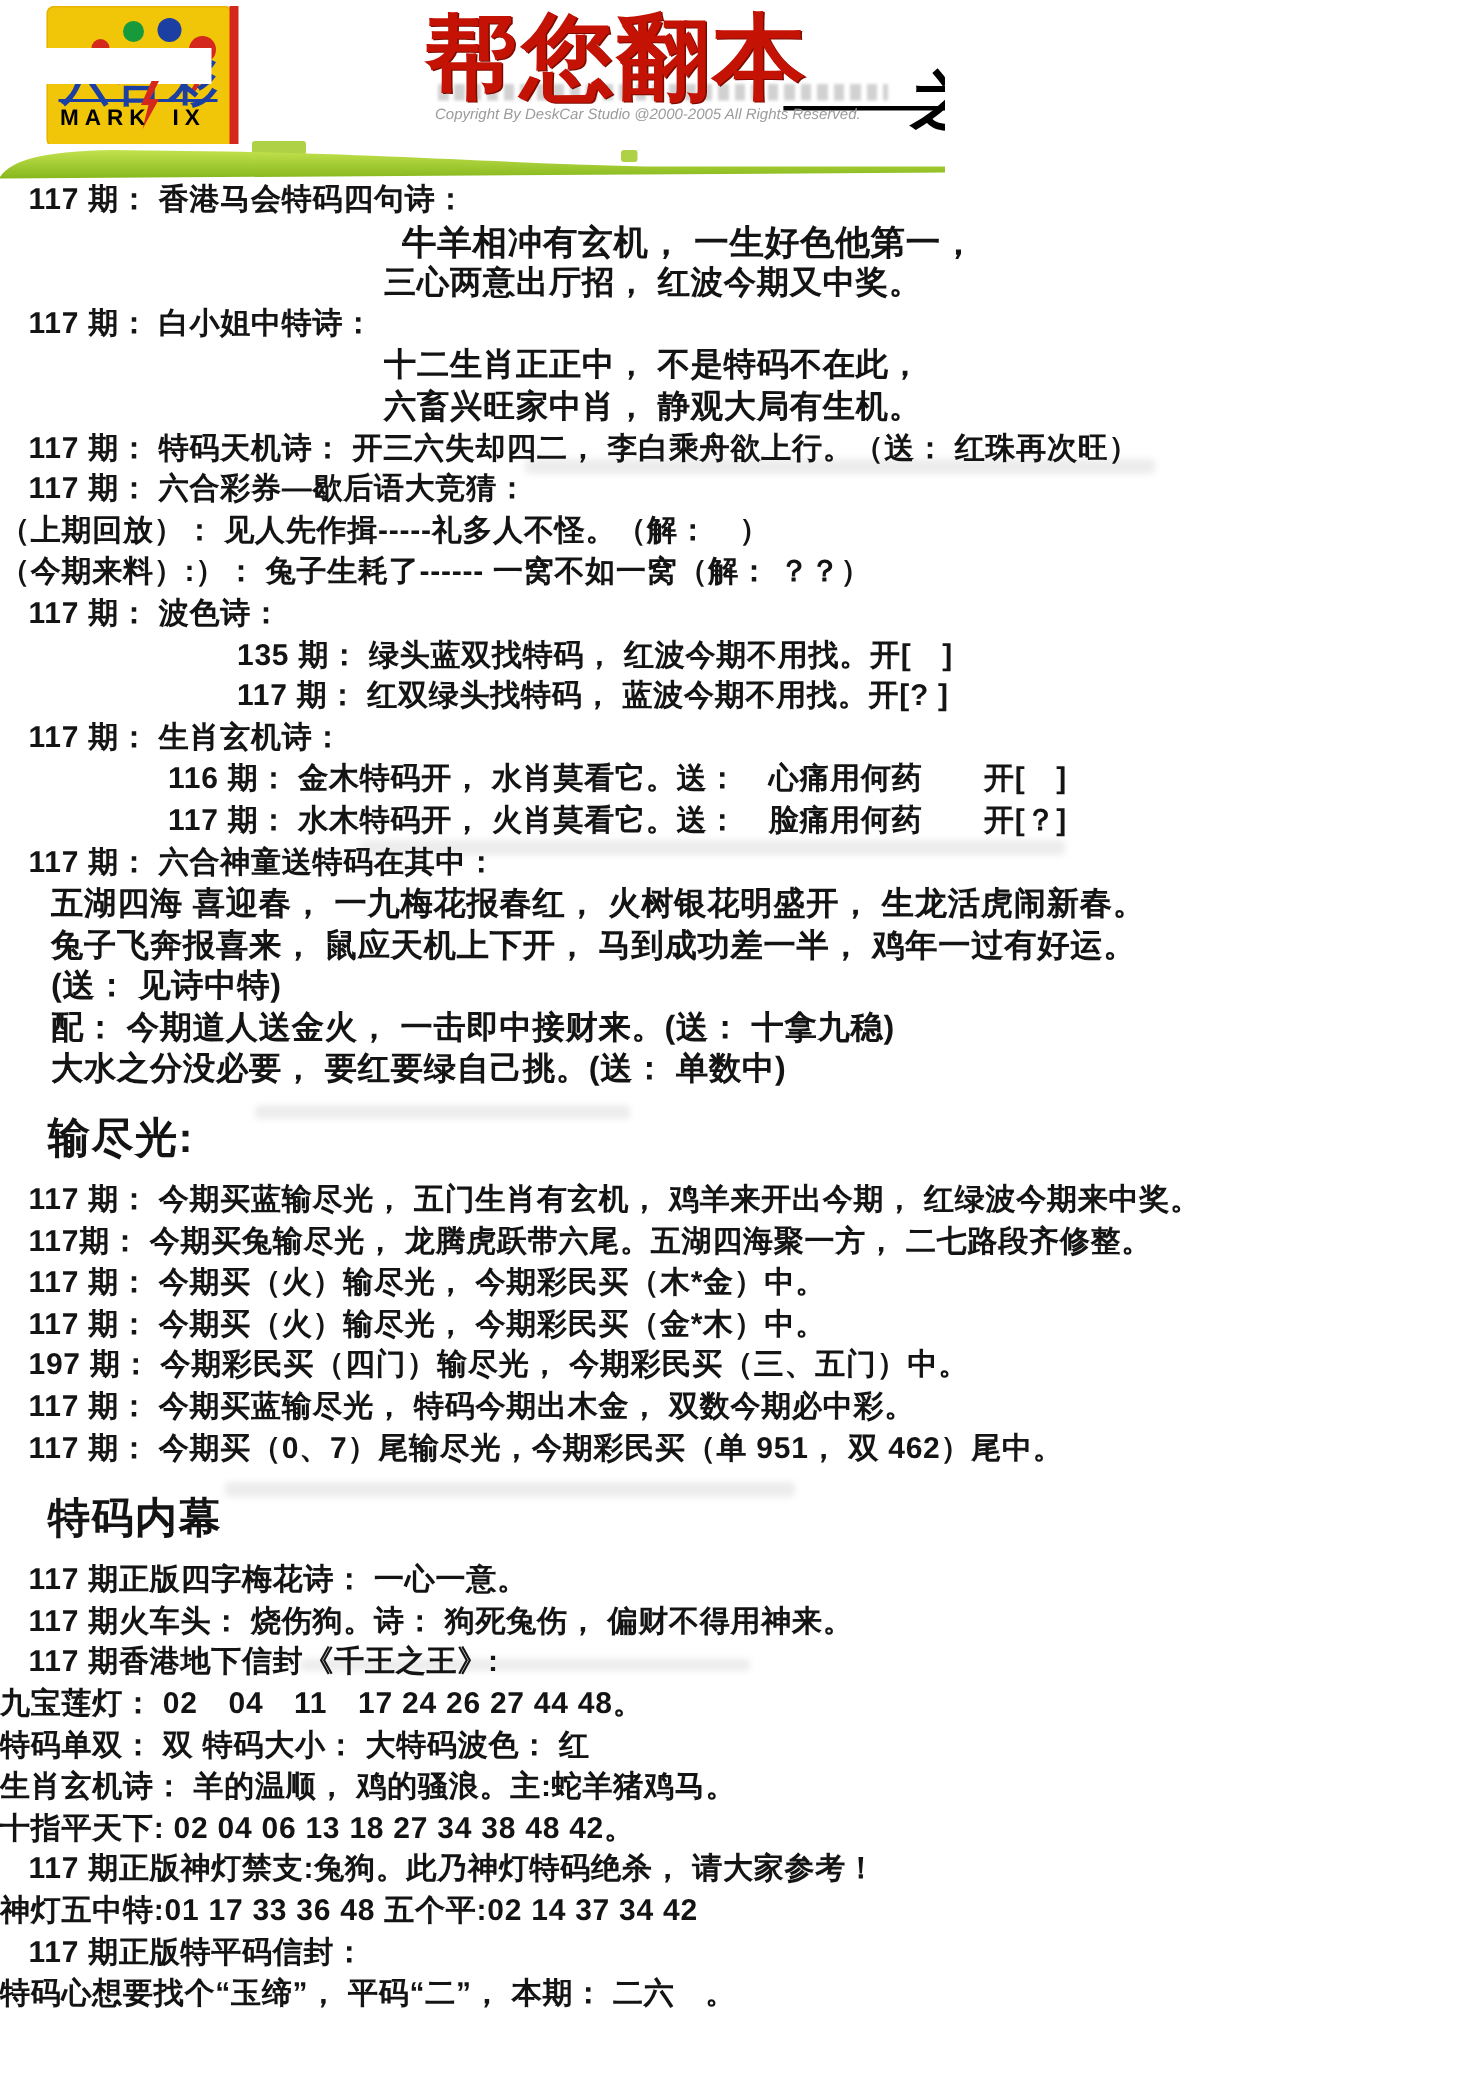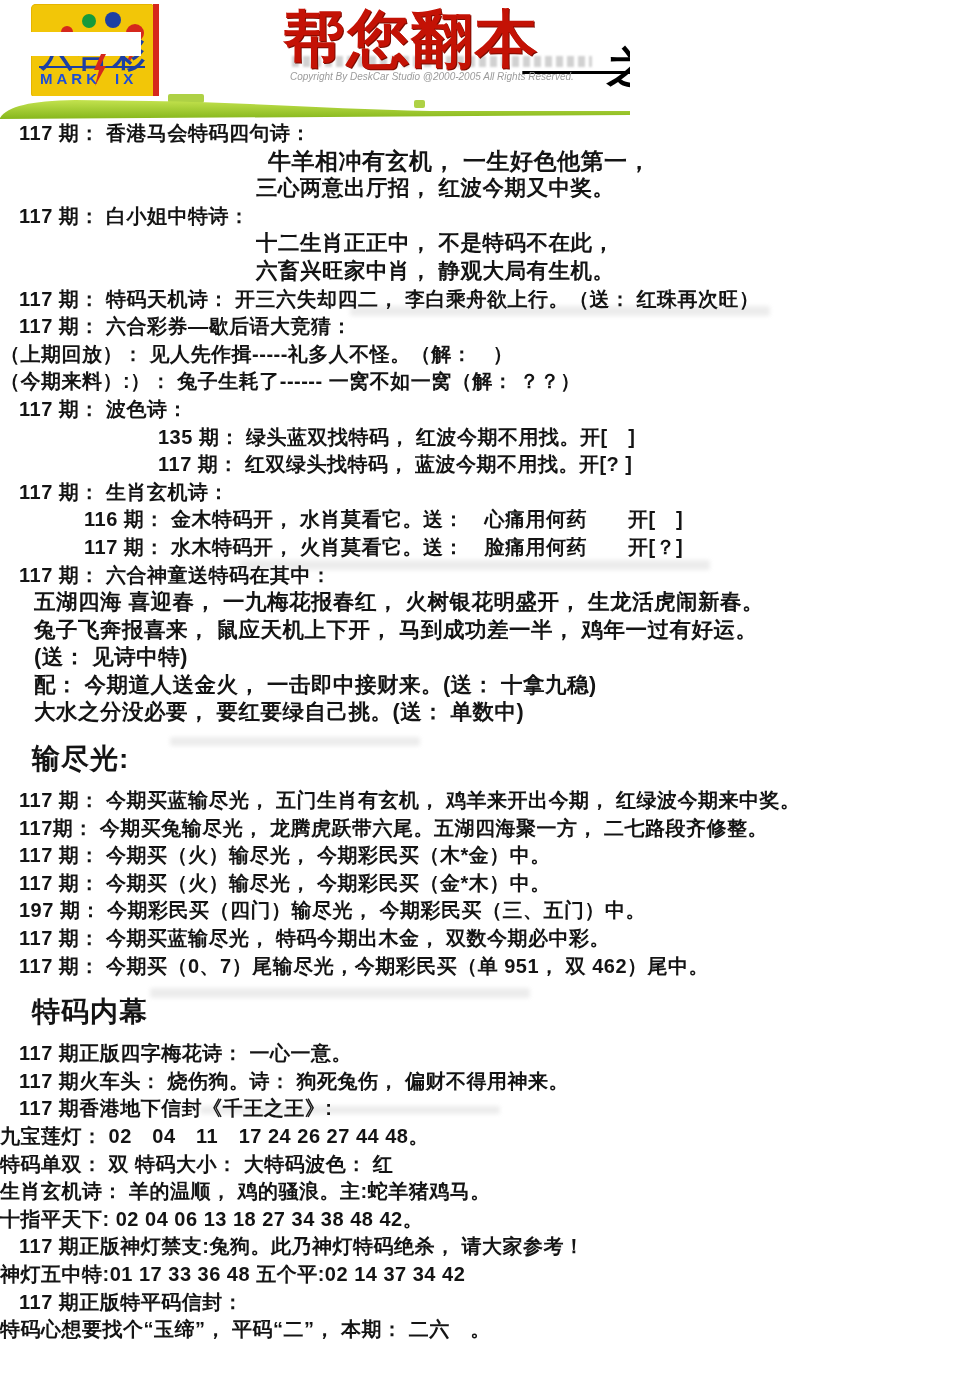--- a/index.html
+++ b/index.html
@@ -11,21 +11,21 @@
   .titleclip{position:absolute;left:0;top:0;width:630px;height:96px;overflow:hidden;}
 
   .logo{position:absolute;left:31px;top:4px;width:124px;height:94px;background:#f2c608;
         border-radius:5px;box-shadow:0 0 0 1px #e6b400 inset;}
   .logo-redbar{position:absolute;right:-4px;top:0;width:6px;height:94px;background:#d5281c;}
   .logo-cjk{position:absolute;left:10px;top:30px;width:104px;font-size:32px;font-weight:bold;
         color:#1c3fa3;letter-spacing:4px;white-space:nowrap;}
   .logo-cover{position:absolute;left:-6px;top:28px;width:116px;height:24px;background:#ffffff;}
   .logo-rule{position:absolute;left:8px;top:62px;width:106px;height:2px;background:#1c3fa3;}
   .logo-mark{position:absolute;left:9px;top:66px;width:110px;font-size:15px;font-weight:bold;
-        color:#1d4ed8;letter-spacing:4px;white-space:nowrap;}
+        color:#000000;letter-spacing:4px;white-space:nowrap;}
   .logo-bolt{position:absolute;left:62px;top:50px;}
 
   .main-title{position:absolute;left:283px;top:0px;font-size:62px;line-height:78px;font-weight:bold;
         color:#c41205;font-family:"Liberation Serif","DejaVu Serif",serif;letter-spacing:2px;
         white-space:nowrap;text-shadow:1px 1px 0 #7a0b00;}
   .title-suffix{position:absolute;left:523px;top:40px;font-size:42px;font-weight:bold;color:#000;
         font-family:"Liberation Serif","DejaVu Serif",serif;white-space:nowrap;}
   .title-dash{display:inline-block;transform:scaleX(2.6);transform-origin:left center;
         font-weight:bold;}
 
@@ -43,21 +43,21 @@
   
   .content{position:absolute;left:0;top:120px;width:980px;}
   .line{font-weight:bold;white-space:nowrap;height:27.6px;line-height:27.6px;font-size:20px;
         letter-spacing:.5px;}
   .label{padding-left:19px;}
   .body2{padding-left:34px;font-size:21.5px;}
   .poem{padding-left:268px;font-size:23px;}
   .poem2{padding-left:256px;font-size:21.5px;}
   .subA{}
   .subB{padding-left:158px;}
-  .subC{padding-left:84px;}
+  .subC{padding-left:112px;}
   .ind{}
   .h1{padding-left:32px;font-size:28px;height:46px;line-height:46px;margin-top:9px;margin-bottom:5px;
       letter-spacing:1px;}
 </style>
 </head>
 <body>
 
 <div class="page">
 
   <div class="header">

